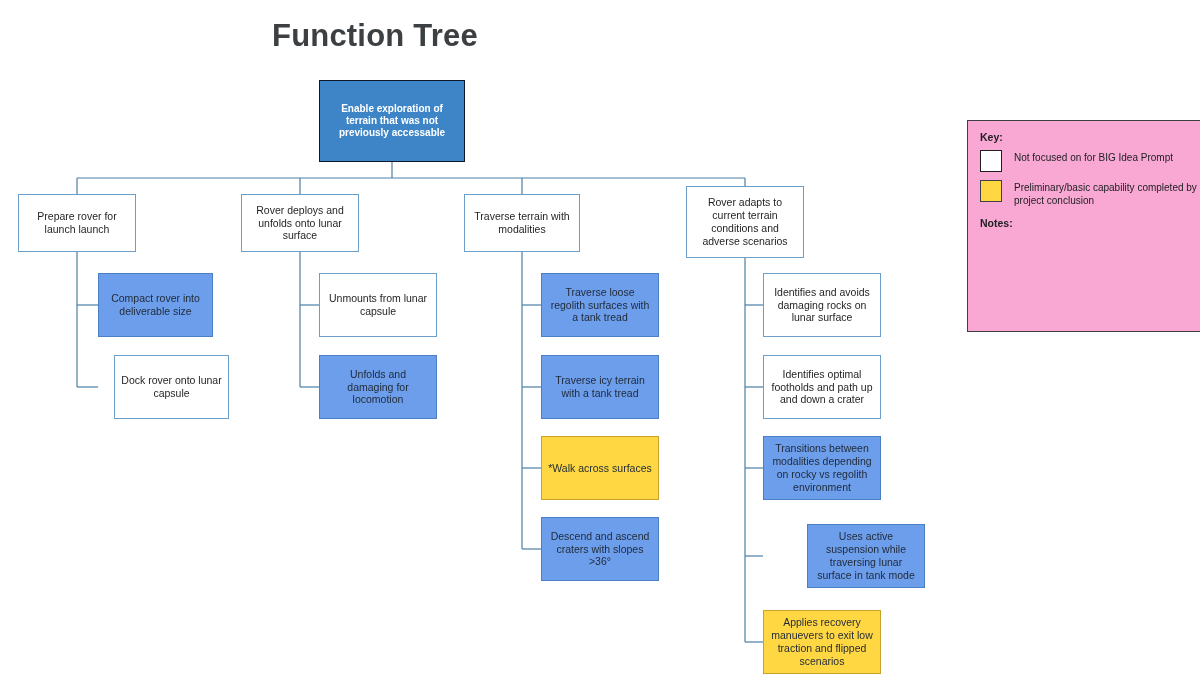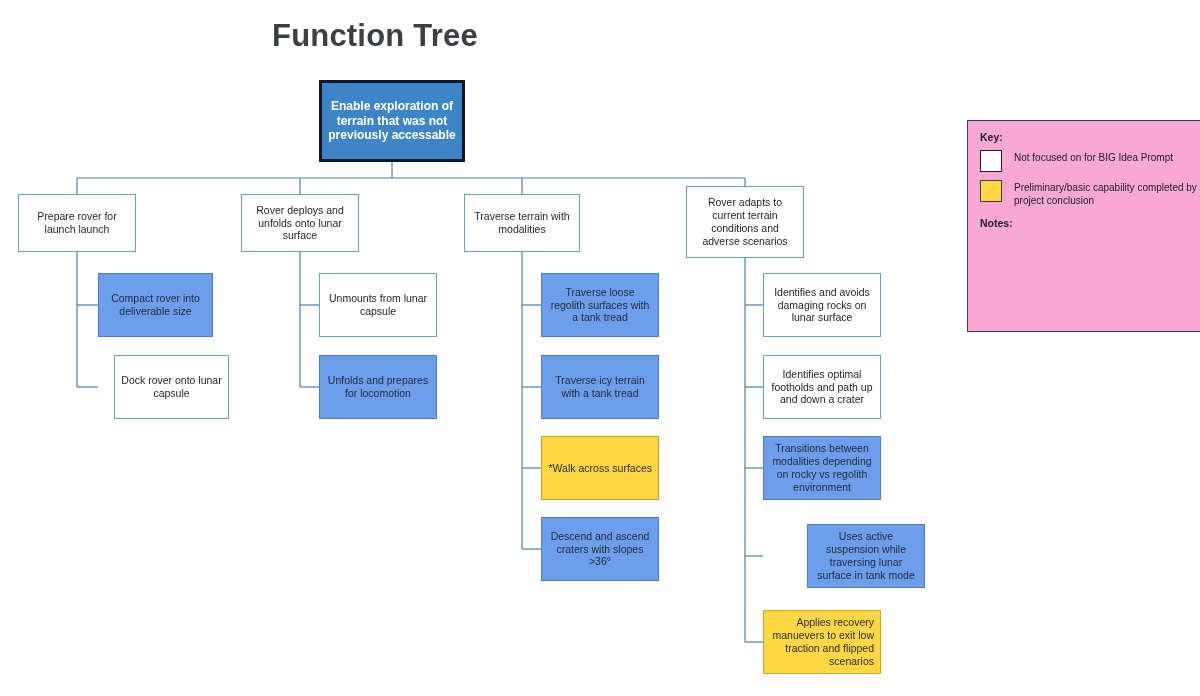--- a/index.html
+++ b/index.html
@@ -50,40 +50,39 @@
     justify-content: center;
     text-align: center;
     padding: 4px 6px;
     line-height: 1.22;
     font-size: 10.5px;
   }
   .node span { display: block; width: 100%; }
 
   .node.root {
     background: #3d85c6;
-    border: 3px solid #0f172a;
+    border: 1px solid #0f172a;
     color: #ffffff;
     font-weight: bold;
-    font-size: 12px;
+    font-size: 10px;
   }
   .node.white {
     background: #ffffff;
     border: 1px solid #6b9ec9;
     color: #1f1f1f;
   }
   .node.blue {
     background: #6d9eeb;
     border: 1px solid #4a7fc4;
     color: #1f2937;
   }
   .node.yellow {
     background: #ffd743;
     border: 1px solid #c9a227;
     color: #1f2937;
-    text-align: right;
   }
 
   
   .legend {
     position: absolute;
     left: 967px;
     top: 120px;
     width: 260px;
     height: 212px;
     box-sizing: border-box;
@@ -177,21 +176,21 @@
       <div class="node white" style="left: 114px; top: 355px; width: 115px; height: 64px;">
         <span>Dock rover onto lunar capsule</span>
       </div>
       <div class="node white" style="left: 241px; top: 194px; width: 118px; height: 58px;">
         <span>Rover deploys and unfolds onto lunar surface</span>
       </div>
       <div class="node white" style="left: 319px; top: 273px; width: 118px; height: 64px;">
         <span>Unmounts from lunar capsule</span>
       </div>
       <div class="node blue" style="left: 319px; top: 355px; width: 118px; height: 64px;">
-        <span>Unfolds and prepares for locomotion</span>
+        <span>Unfolds and damaging for locomotion</span>
       </div>
       <div class="node white" style="left: 464px; top: 194px; width: 116px; height: 58px;">
         <span>Traverse terrain with modalities</span>
       </div>
       <div class="node blue" style="left: 541px; top: 273px; width: 118px; height: 64px;">
         <span>Traverse loose regolith surfaces with a tank tread</span>
       </div>
       <div class="node blue" style="left: 541px; top: 355px; width: 118px; height: 64px;">
         <span>Traverse icy terrain with a tank tread</span>
       </div>

